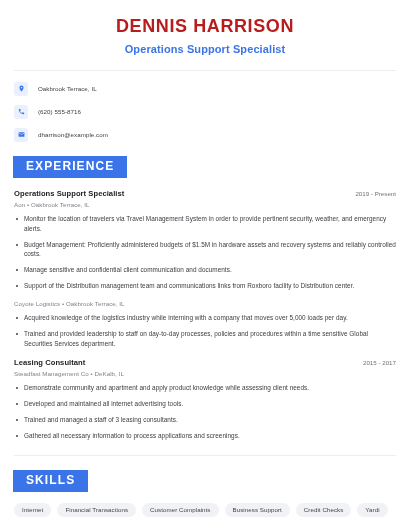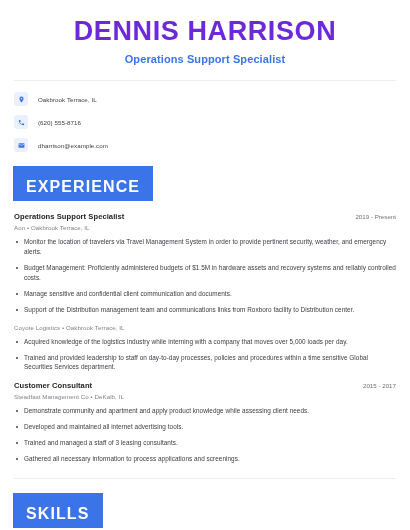--- a/index.html
+++ b/index.html
@@ -21,24 +21,24 @@
     background: #ffffff;
     position: relative;
   }
 
   
   .header {
     padding: 16px 14px 0 14px;
     text-align: center;
   }
   .name {
-    font-size: 27px;
+    font-size: 18px;
     font-weight: bold;
     letter-spacing: 0.6px;
-    color: #6d28d9;
+    color: #b91c1c;
     line-height: 1.15;
     margin: 0;
   }
   .headline {
     font-size: 11px;
     font-weight: bold;
     color: #3b74e8;
     margin-top: 6px;
     letter-spacing: 0.1px;
   }
@@ -77,24 +77,24 @@
   }
 
   
   .section {
     margin-top: 14px;
   }
   .banner {
     display: inline-block;
     background: #3b74e8;
     color: #ffffff;
-    font-size: 16px;
+    font-size: 12px;
     font-weight: bold;
     letter-spacing: 1.1px;
-    padding: 12px 13px 5px 13px;
+    padding: 3px 13px 5px 13px;
     margin-left: 13px;
   }
 
   
   .jobs {
     padding: 0 14px;
     margin-top: 11px;
   }
   .job + .job { margin-top: 9px; }
   .job-head {
@@ -230,21 +230,21 @@
       <div class="job">
         <div class="job-sub">Coyote Logistics • Oakbrook Terrace, IL</div>
         <ul class="bullets">
           <li>Acquired knowledge of the logistics industry while interning with a company that moves over 5,000 loads per day.</li>
           <li>Trained and provided leadership to staff on day-to-day processes, policies and procedures within a time sensitive Global Securities Services department.</li>
         </ul>
       </div>
 
       <div class="job">
         <div class="job-head">
-          <span class="job-title">Customer Consultant</span>
+          <span class="job-title">Leasing Consultant</span>
           <span class="job-date">2015 - 2017</span>
         </div>
         <div class="job-sub">Steadfast Management Co • DeKalb, IL</div>
         <ul class="bullets">
           <li>Demonstrate community and apartment and apply product knowledge while assessing client needs.</li>
           <li>Developed and maintained all internet advertising tools.</li>
           <li>Trained and managed a staff of 3 leasing consultants.</li>
           <li>Gathered all necessary information to process applications and screenings.</li>
         </ul>
       </div>

